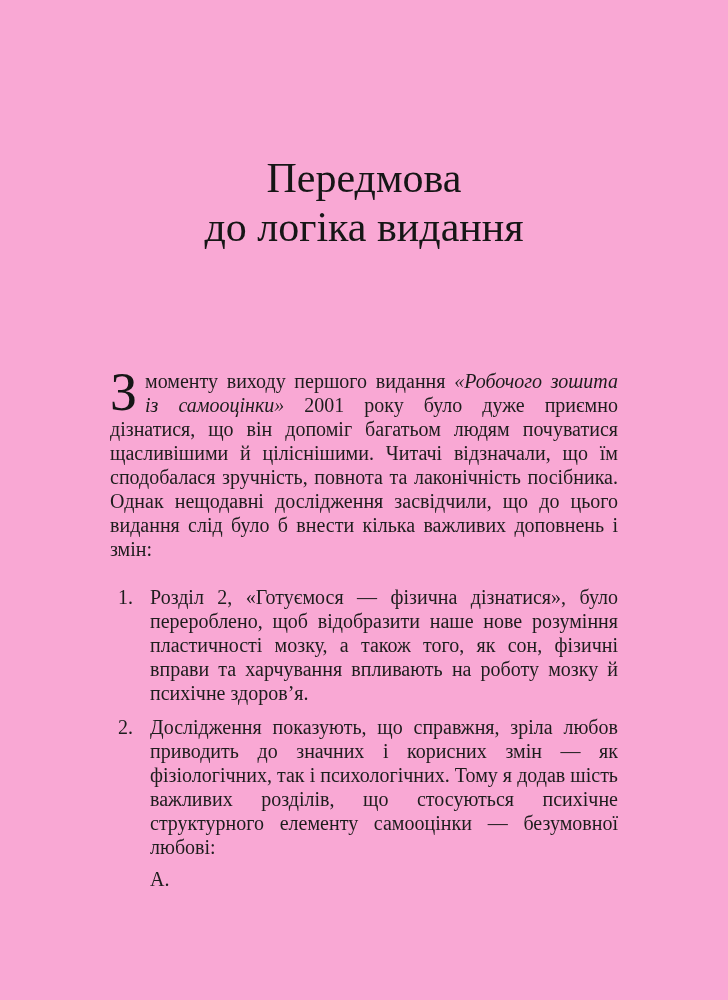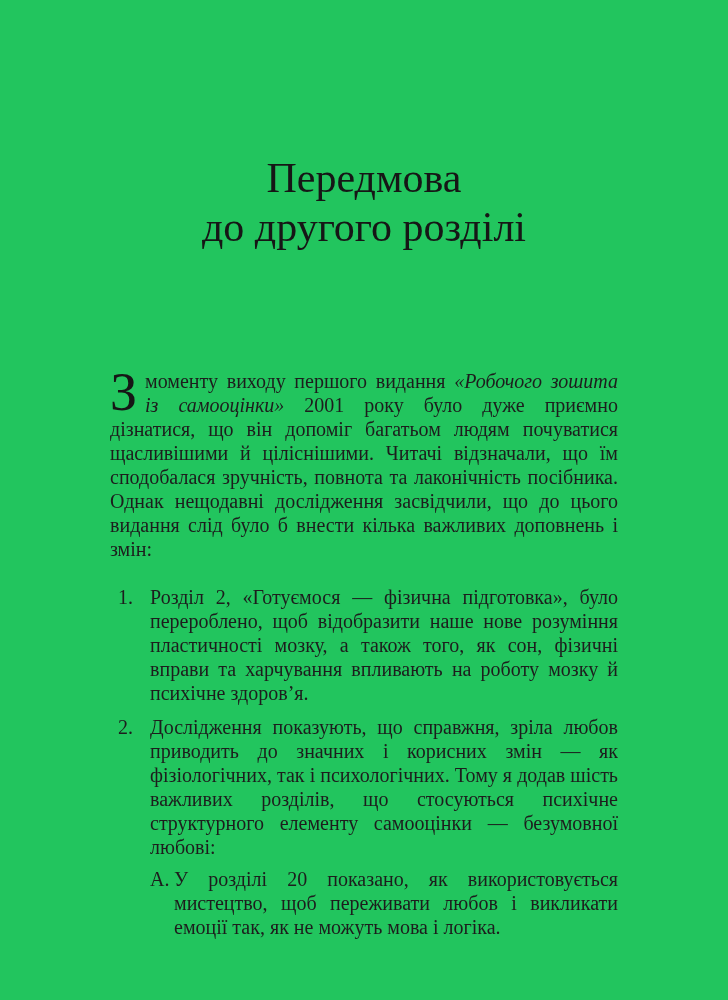--- a/index.html
+++ b/index.html
@@ -11,21 +11,21 @@
     height: 1000px;
     background: #ffffff;
     font-family: "Liberation Serif", "DejaVu Serif", serif;
     color: #1d1d1d;
     overflow: hidden;
   }
   .page {
     position: relative;
     width: 728px;
     height: 1000px;
-    background: #22c55e;
+    background: #f9a8d4;
   }
   .chapter-title {
     padding-top: 154px;
     text-align: center;
     font-size: 42px;
     line-height: 49px;
     font-weight: 400;
     color: #161616;
   }
   .content {
@@ -75,43 +75,42 @@
     top: 0;
   }
 </style>
 </head>
 <body>
 
 <div class="page">
 
   <h1 class="chapter-title" style="margin:0;">
     <span>Передмова</span><br>
-    <span>до другого розділі</span>
+    <span>до логіка видання</span>
   </h1>
 
   <div class="content">
 
     <p class="lead">
       <span class="dropcap">З</span><span>моменту виходу першого видання </span><span class="book-title-italic">«Робочого зошита із самооцінки»</span><span> 2001 року було дуже приємно дізнатися, що він допоміг багатьом людям почуватися щасливішими й ціліснішими. Читачі відзначали, що їм сподобалася зручність, повнота та лаконічність посібника. Однак нещодавні дослідження засвідчили, що до цього видання слід було б внести кілька важливих доповнень і змін:</span>
     </p>
 
     <div class="list">
 
       <div class="num-item">
         <span class="marker">1.</span>
-        <span>Розділ 2, «Готуємося — фізична підготовка», було перероблено, щоб відобразити наше нове розуміння пластичності мозку, а також того, як сон, фізичні вправи та харчування впливають на роботу мозку й психічне здоров’я.</span>
+        <span>Розділ 2, «Готуємося — фізична дізнатися», було перероблено, щоб відобразити наше нове розуміння пластичності мозку, а також того, як сон, фізичні вправи та харчування впливають на роботу мозку й психічне здоров’я.</span>
       </div>
 
       <div class="num-item">
         <span class="marker">2.</span>
         <span>Дослідження показують, що справжня, зріла любов приводить до значних і корисних змін — як фізіологічних, так і психологічних. Тому я додав шість важливих розділів, що стосуються психічне структурного елементу самооцінки — безумовної любові:</span>
       </div>
 
       <div class="sub-item">
         <span class="marker">А.</span>
-        <span>У розділі 20 показано, як використовується мистецтво, щоб переживати любов і викликати емоції так, як не можуть мова і логіка.</span>
       </div>
 
     </div>
 
   </div>
 
 </div>
 
 </body></html>

